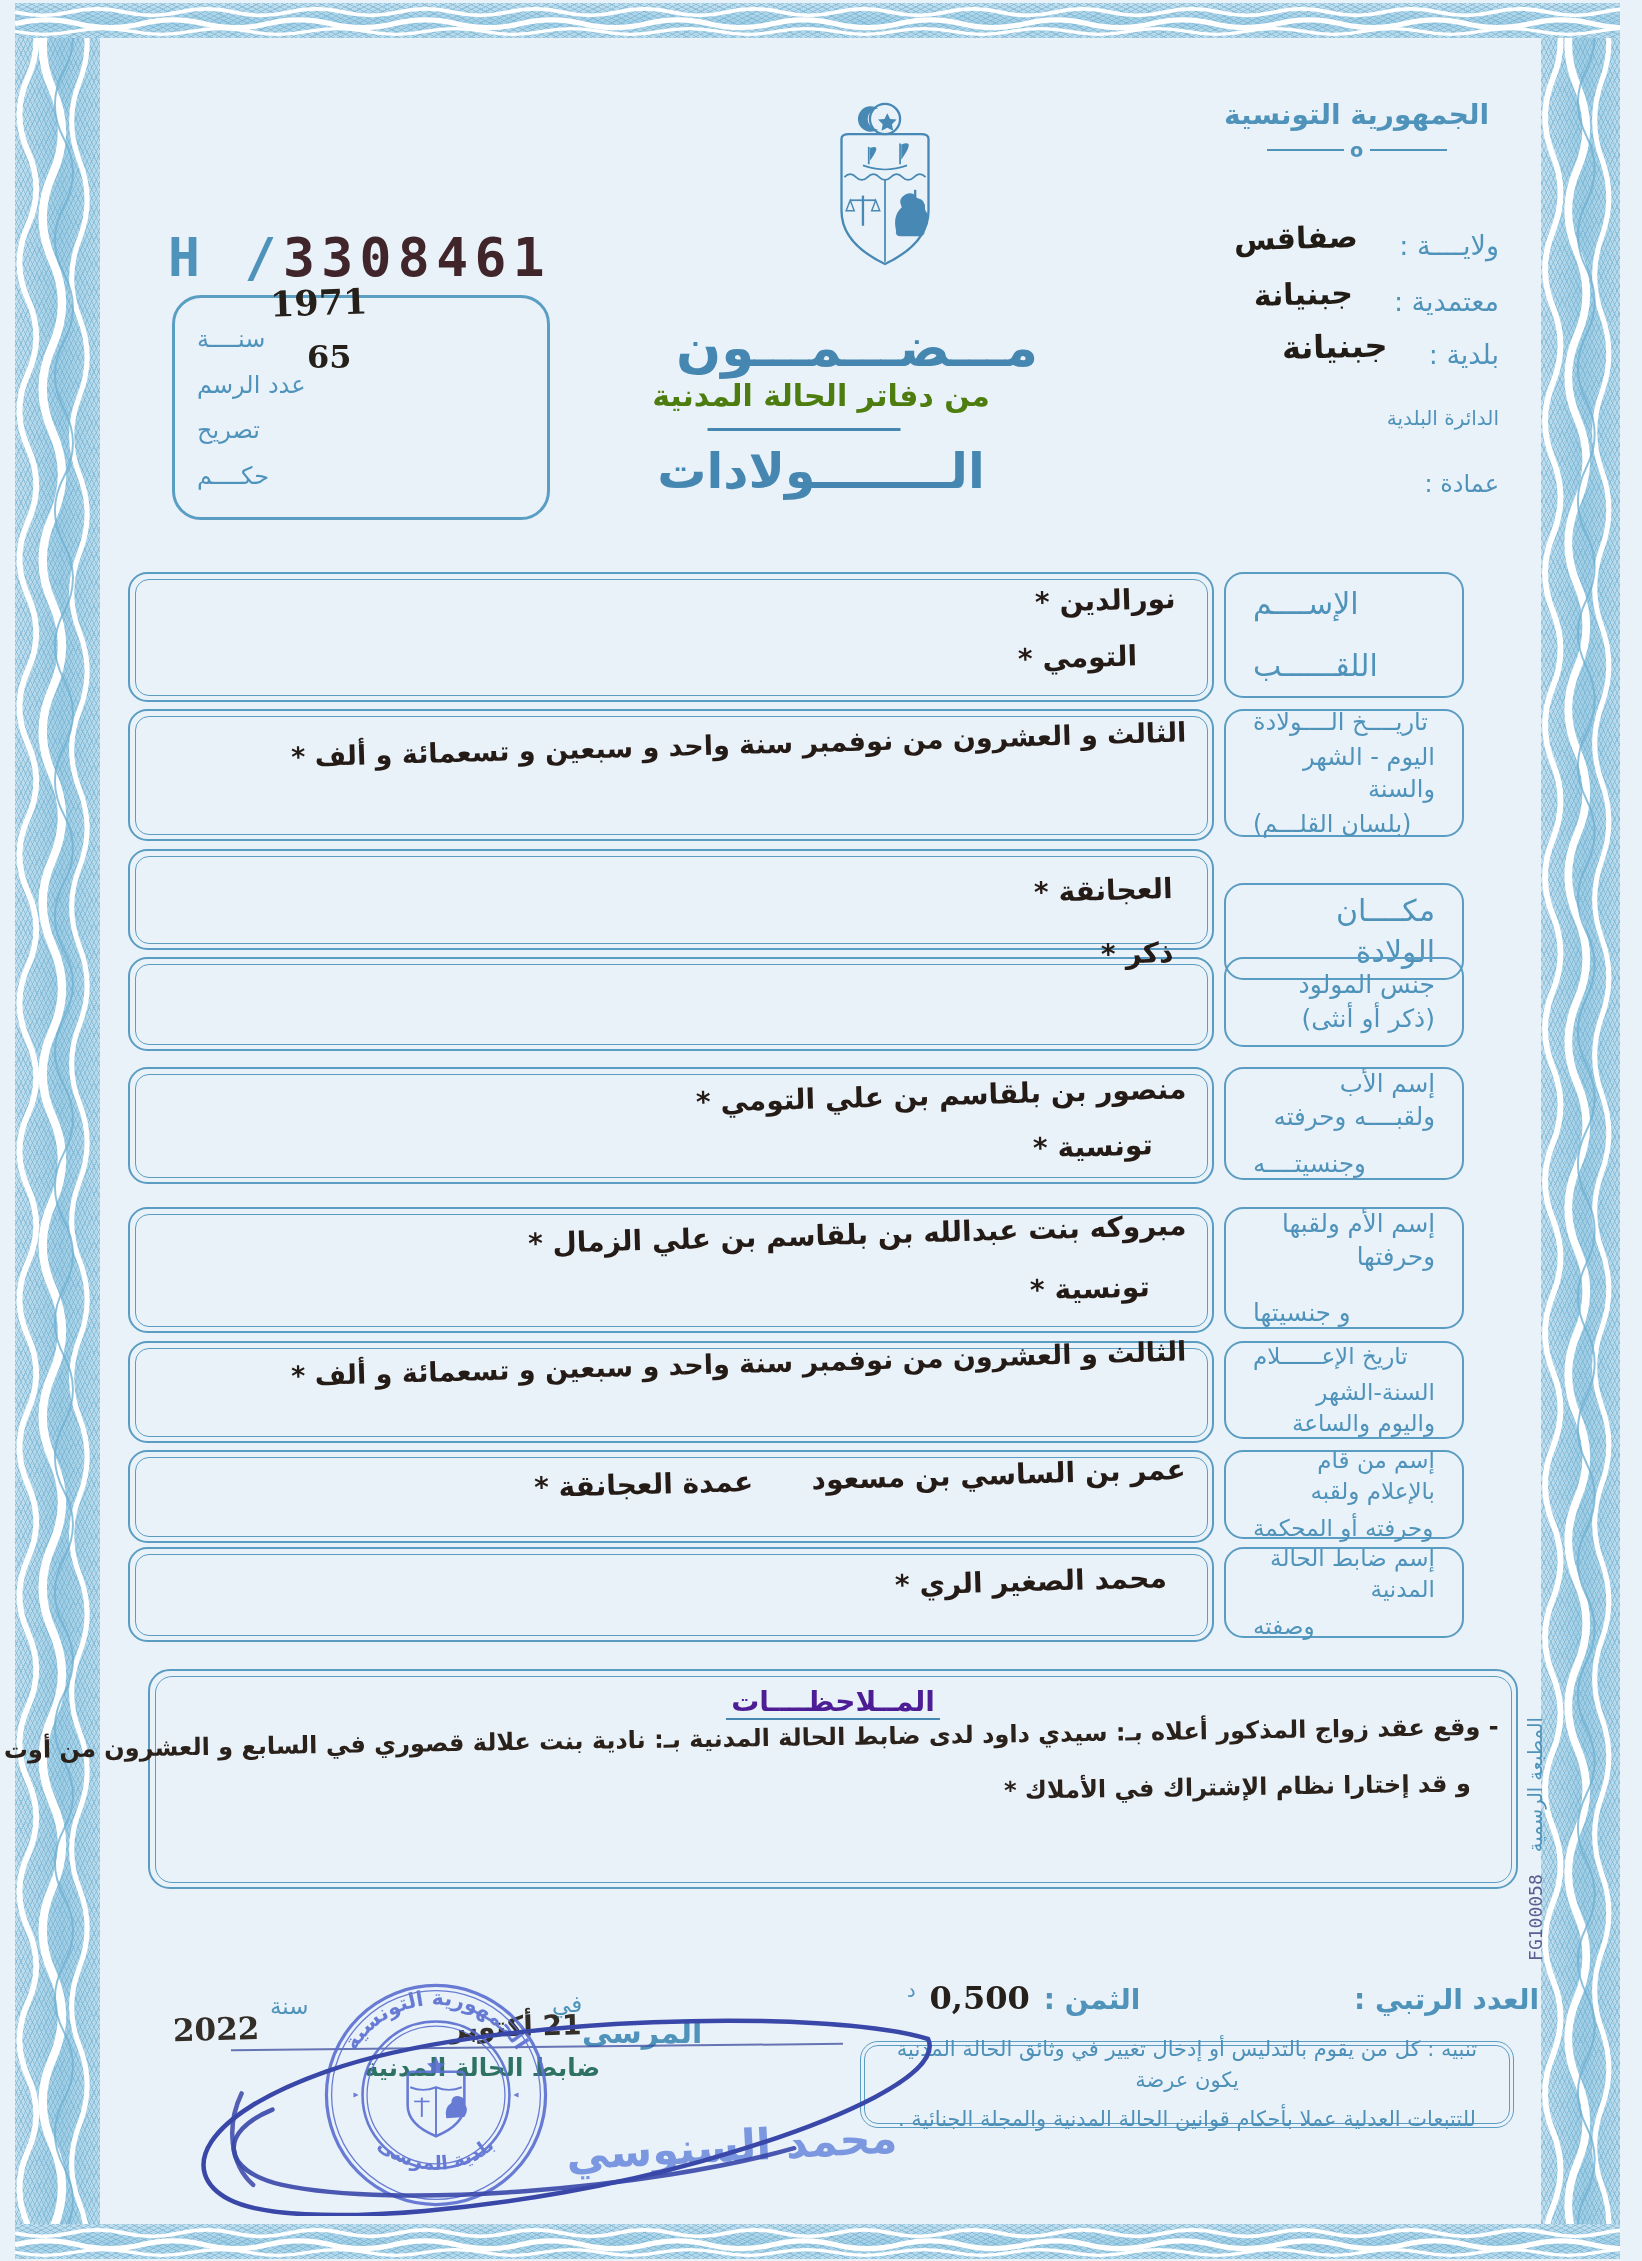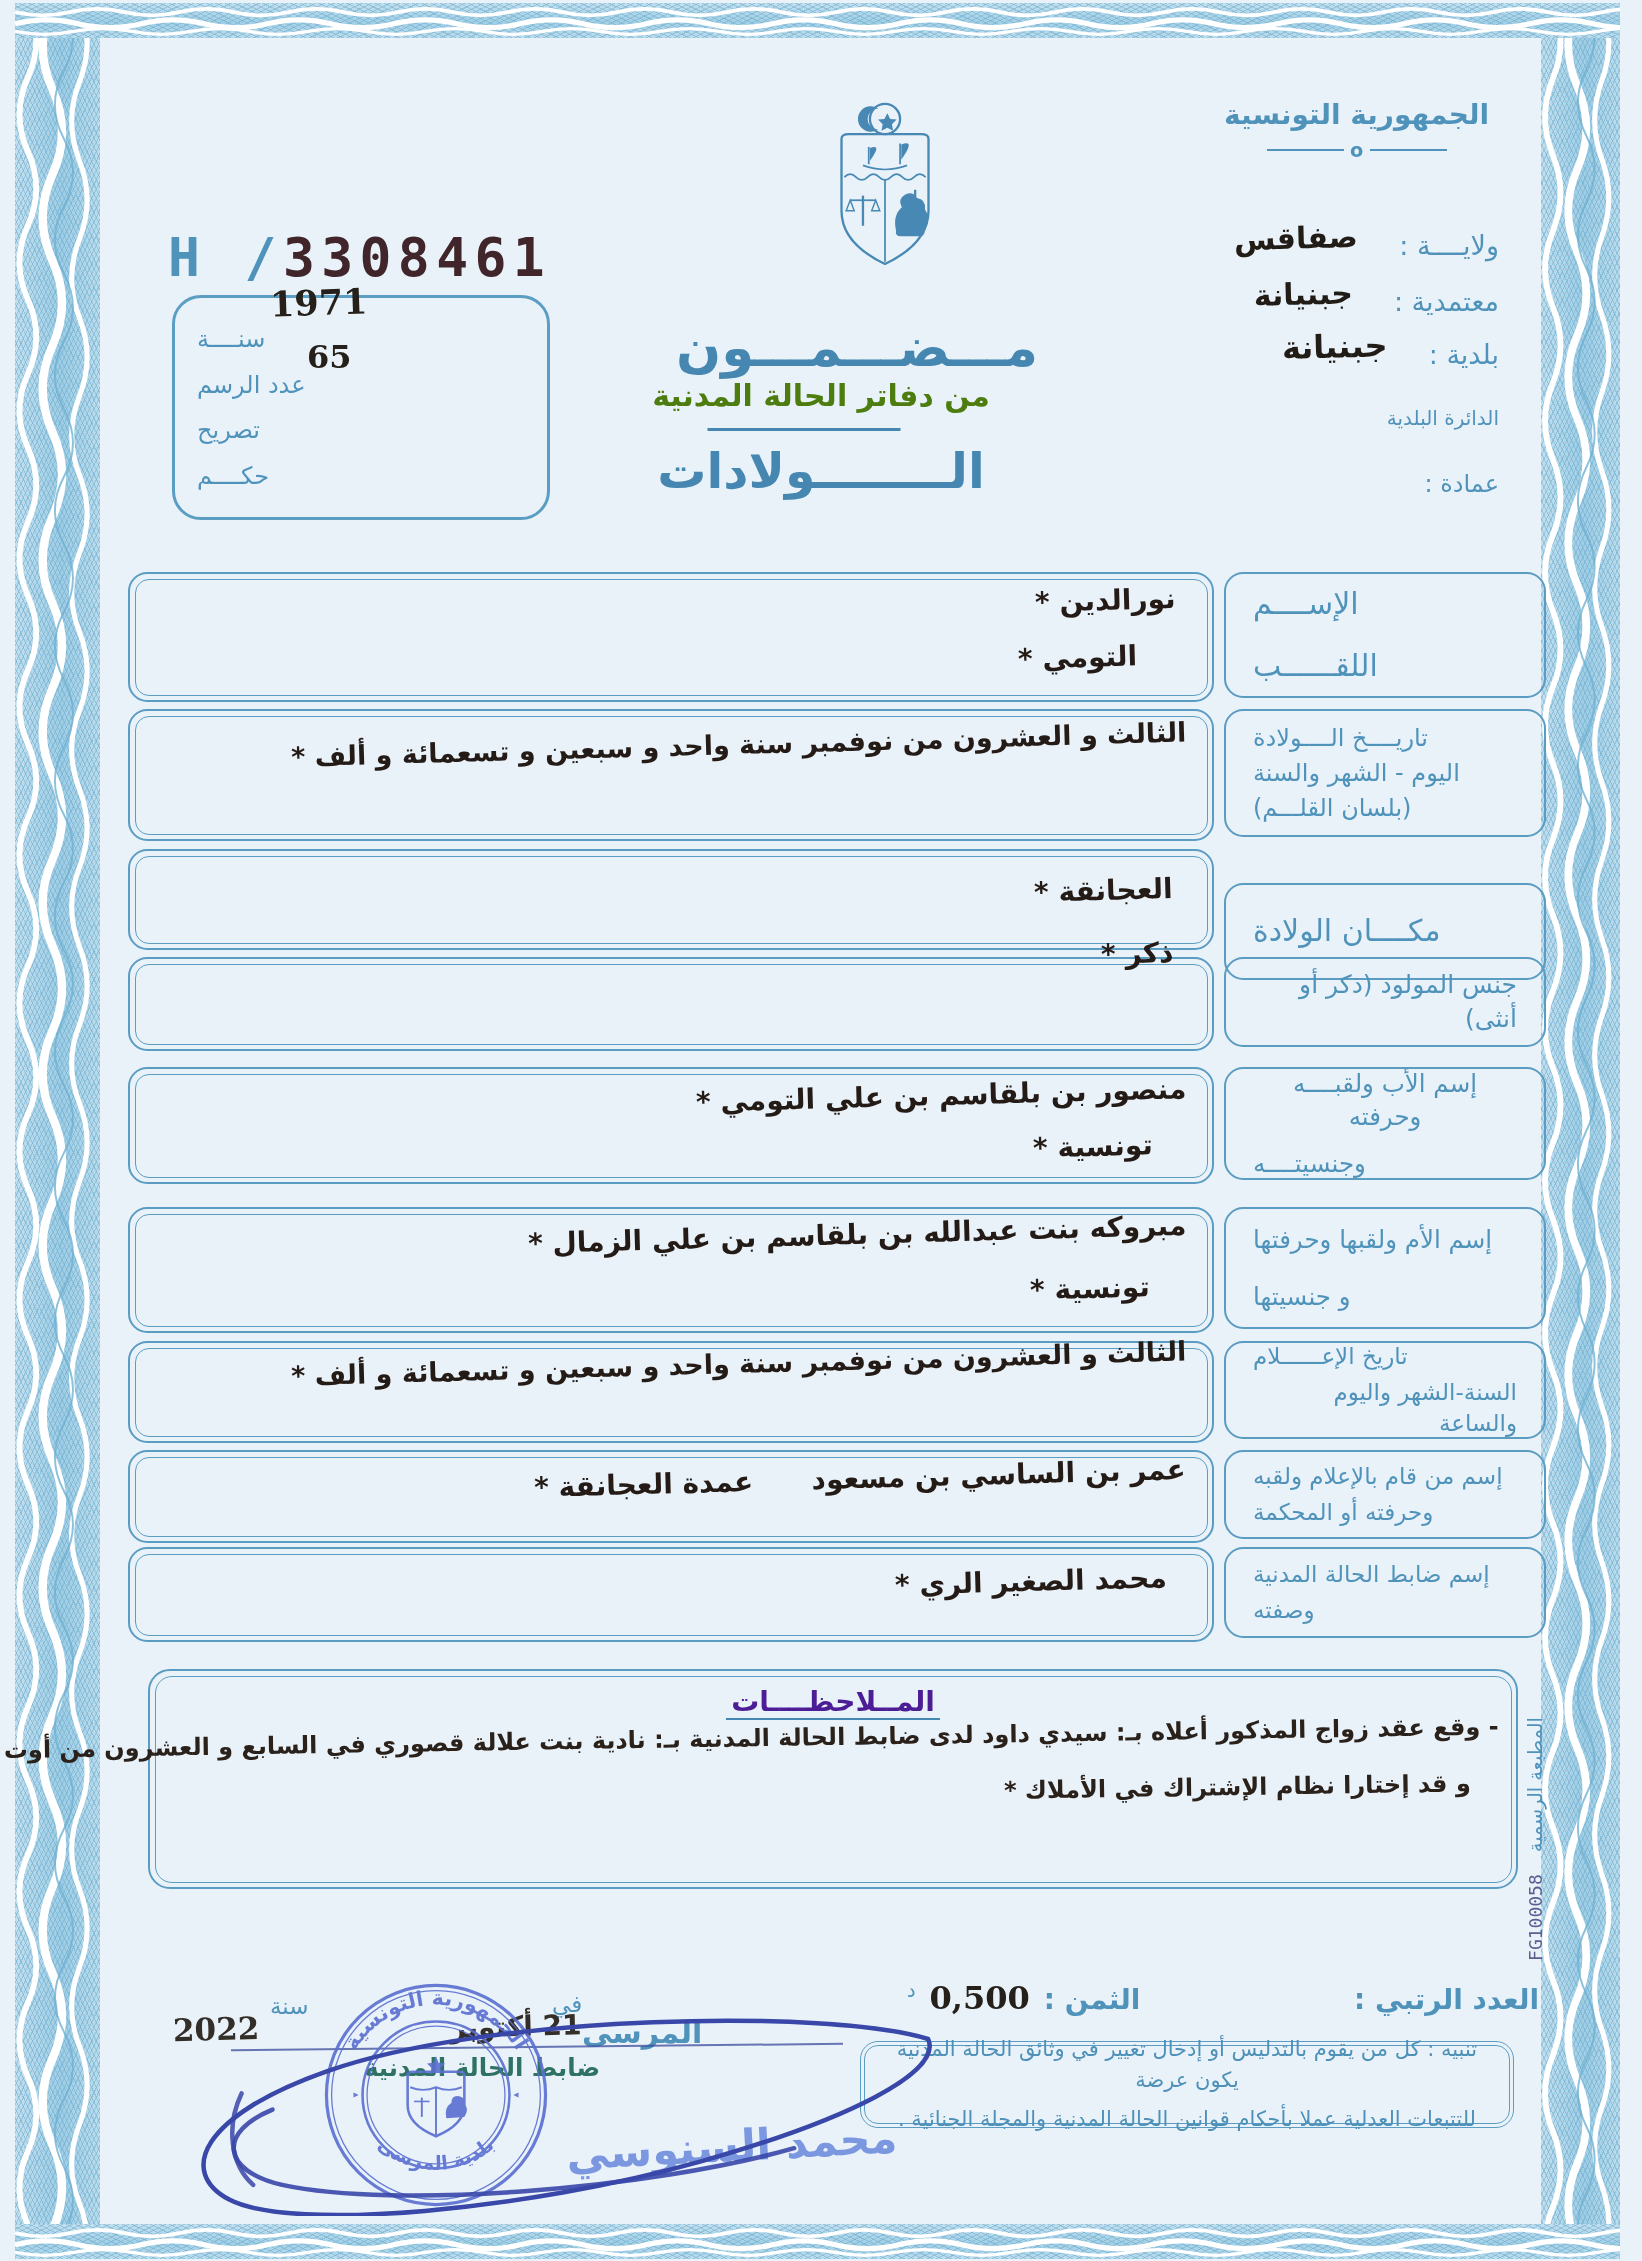--- a/index.html
+++ b/index.html
@@ -34,21 +34,21 @@
   .title1{font-size:53px;font-weight:bold;color:#4687b2;}
   .title2{font-size:30px;font-weight:bold;color:#4d7c0f;}
   .title3{font-size:49px;font-weight:bold;color:#4687b2;}
   .region-row{position:absolute;right:143px;display:flex;direction:rtl;align-items:baseline;gap:41px;white-space:nowrap;}
   .region-row .rl{font-size:27px;color:#4f93bb;}
   .region-row .rv{font-size:30px;font-weight:bold;color:#221c16;transform:rotate(-1.5deg) translateY(-6.4px);}
   
   .vbox,.lbox{position:absolute;border:2.6px solid #5b9cc2;border-radius:19.3px;}
   .vbox::before{content:"";position:absolute;inset:4.5px;border:1.3px solid #5b9cc2;border-radius:14px;}
   .vbox{left:129px;width:1082px;}
-  .lbox{left:1225px;width:322px;display:flex;flex-direction:column;justify-content:center;
+  .lbox{left:1225px;width:240px;display:flex;flex-direction:column;justify-content:center;
         align-items:flex-end;text-align:right;padding:6.4px 27px;box-sizing:border-box;
         font-size:24.5px;color:#4f93bb;line-height:1.35;}
   .vtxt{position:absolute;font-size:28px;}
   
   .notes{border:2.6px solid #5b9cc2;border-radius:22px;}
   .notes::before{content:"";position:absolute;inset:4.5px;border:1.3px solid #5b9cc2;border-radius:17px;}
   .notes-title{position:absolute;top:14px;left:50%;transform:translateX(-50%);
                font-size:28px;font-weight:bold;color:#4c1d95;border-bottom:2.6px solid #4687b2;padding:0 5.2px;}
   .note-line{position:absolute;font-size:24px;font-weight:bold;color:#2a211b;white-space:nowrap;transform:rotate(-.9deg);}
   
@@ -205,21 +205,21 @@
     <div class="lbox" style="top:957px;height:90px;font-size:25px;">
       <span>جنس المولود (ذكر أو أنثى)</span>
     </div>
   </div>
 
   <div>
     <div class="vbox" style="top:1067px;height:113px;">
       <span class="vtxt val" style="right:26px;top:10.3px;">منصور بن بلقاسم بن علي التومي *</span>
       <span class="vtxt val" style="right:59px;top:61px;">تونسية *</span>
     </div>
-    <div class="lbox" style="top:1067px;height:113px;gap:14px;text-align:center;">
+    <div class="lbox" style="top:1067px;height:113px;gap:14px;">
       <span>إسم الأب ولقبــــه وحرفته</span>
       <span>وجنسيتــــه</span>
     </div>
   </div>
 
   <div>
     <div class="vbox" style="top:1207px;height:122px;">
       <span class="vtxt val" style="right:26px;top:9px;">مبروكه بنت عبدالله بن بلقاسم بن علي الزمال *</span>
       <span class="vtxt val" style="right:62px;top:63px;">تونسية *</span>
     </div>

